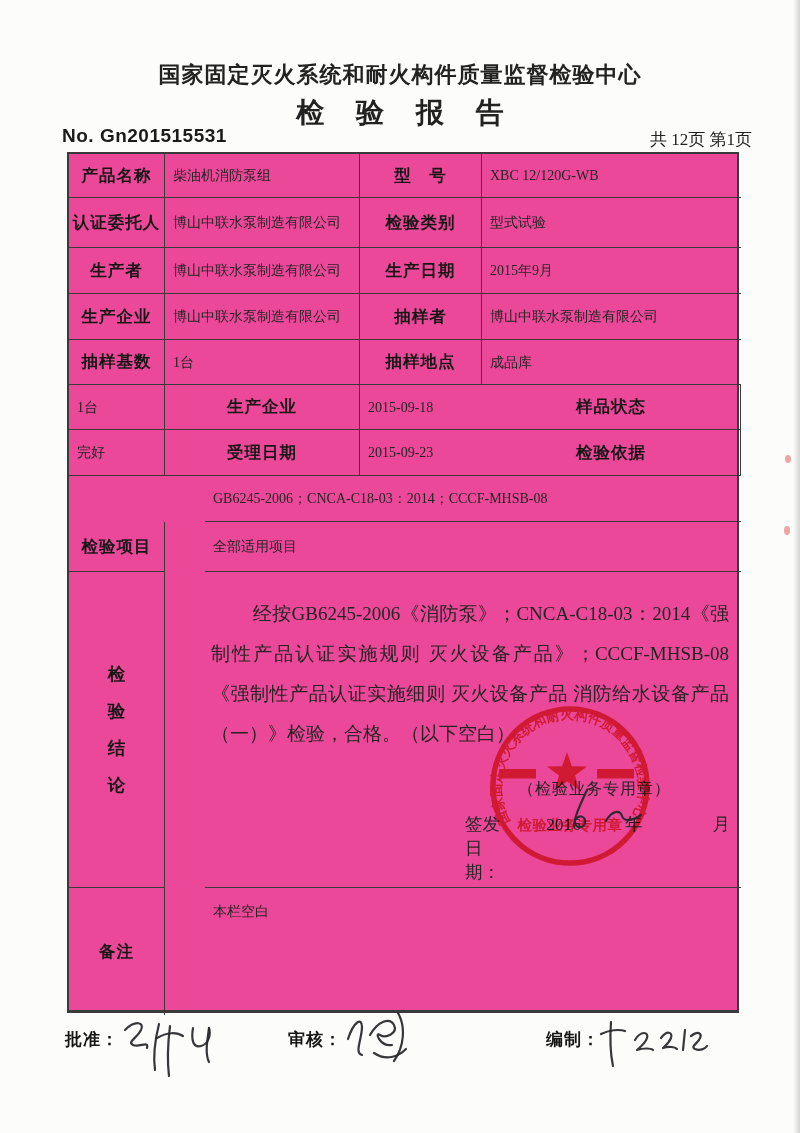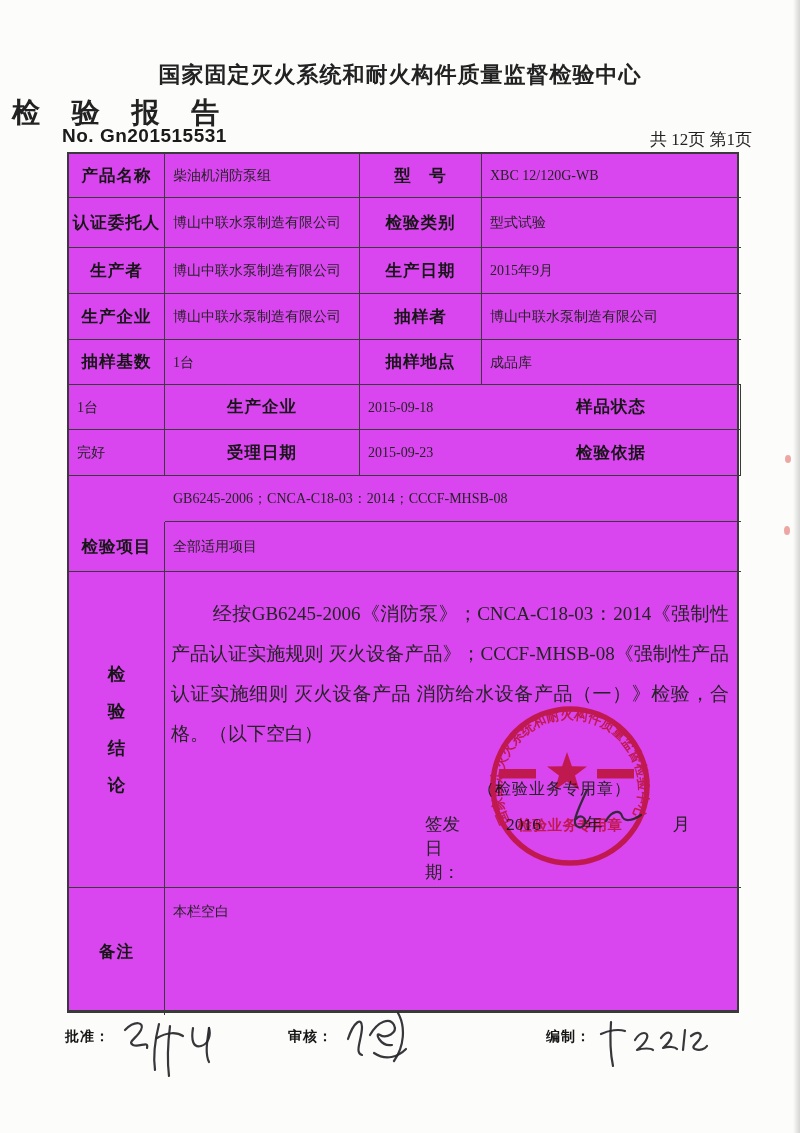--- a/index.html
+++ b/index.html
@@ -12,62 +12,62 @@
     color:#1e1e1e;
   }
   
   .org-title{
     position:absolute;left:0;top:60px;width:800px;
     text-align:center;font-size:22px;font-weight:bold;color:#222;
     letter-spacing:1px;
   }
   .report-title{
     position:absolute;left:0;top:94px;width:800px;
-    font-size:28px;font-weight:bold;color:#222;
+    text-align:center;font-size:28px;font-weight:bold;color:#222;
     letter-spacing:12px;text-indent:12px;
   }
   .report-no{
     position:absolute;left:62px;top:125px;
     font-size:19px;font-weight:bold;color:#1b1b1b;letter-spacing:.5px;
   }
   .page-info{
     position:absolute;right:48px;top:128px;
     font-size:17px;color:#222;
     font-family:"Liberation Serif","DejaVu Serif",serif;
   }
   
   .report-table{
     position:absolute;left:67px;top:152px;width:672px;height:861px;
     display:grid;
     grid-template-columns:96px 195px 122px 259px;
     grid-template-rows:44px 50px 46px 46px 45px 45px 46px 46px 50px 316px 127px;
     border:2px solid #3a3a3a;border-bottom-width:3px;
     box-sizing:border-box;
-    background:#d946ef;
+    background:#ec4899;
   }
   .cell{
     border-right:1.6px solid #3a3a3a;
     border-bottom:1.6px solid #3a3a3a;
     box-sizing:border-box;
     overflow:hidden;
   }
   .cell.last-col{border-right:none;}
   .cell.last-row{border-bottom:none;}
   .lbl{
     display:flex;align-items:center;justify-content:center;
     font-weight:bold;font-size:16.5px;color:#161616;letter-spacing:1px;
     text-align:center;
   }
   .val{
     display:flex;align-items:center;
     padding:2px 6px 2px 8px;
     font-family:"Liberation Serif","DejaVu Serif",serif;
     font-size:14px;line-height:23px;color:#242424;
   }
-  .span3{grid-column:2 / 5;}
+  .span3{grid-column:2 / 5;margin-left:40px;}
   
   .concl-label{
     display:flex;flex-direction:column;align-items:center;justify-content:center;
     gap:13px;font-weight:bold;font-size:17.5px;color:#161616;
   }
   .concl-cell{position:relative;}
   .concl-text{
     padding:22px 12px 0 6px;
     font-family:"Liberation Serif","DejaVu Serif",serif;
     font-size:19px;line-height:40px;color:#242424;
@@ -93,21 +93,21 @@
   
   .stamp{
     position:absolute;left:485px;top:701px;width:170px;height:170px;
     opacity:.84;mix-blend-mode:multiply;pointer-events:none;
   }
   
   .hw{position:absolute;pointer-events:none;}
   .hw path{fill:none;stroke:#26262a;stroke-width:2.2;stroke-linecap:round;stroke-linejoin:round;opacity:.92;}
   
   .foot-label{
-    position:absolute;font-weight:bold;font-size:14px;color:#161616;letter-spacing:1px;
+    position:absolute;font-weight:bold;font-size:17px;color:#161616;letter-spacing:1px;
   }
   
   .scan-edge{
     position:absolute;right:0;top:0;width:7px;height:100%;
     background:linear-gradient(to right,rgba(90,90,90,0),rgba(110,110,110,.28));
   }
   .red-dot{position:absolute;border-radius:50%;background:rgba(221,62,58,.45);filter:blur(.7px);}
 </style>
 </head>
 <body>

